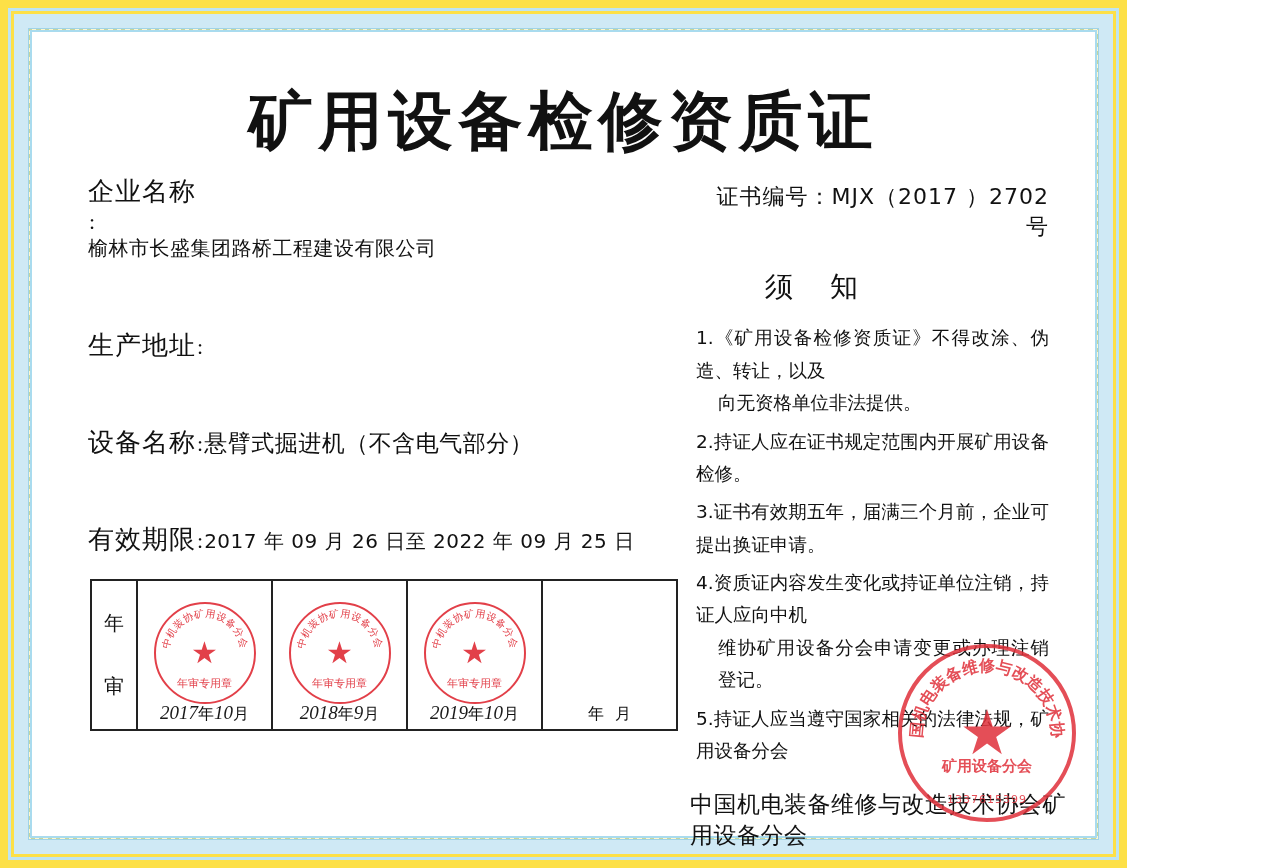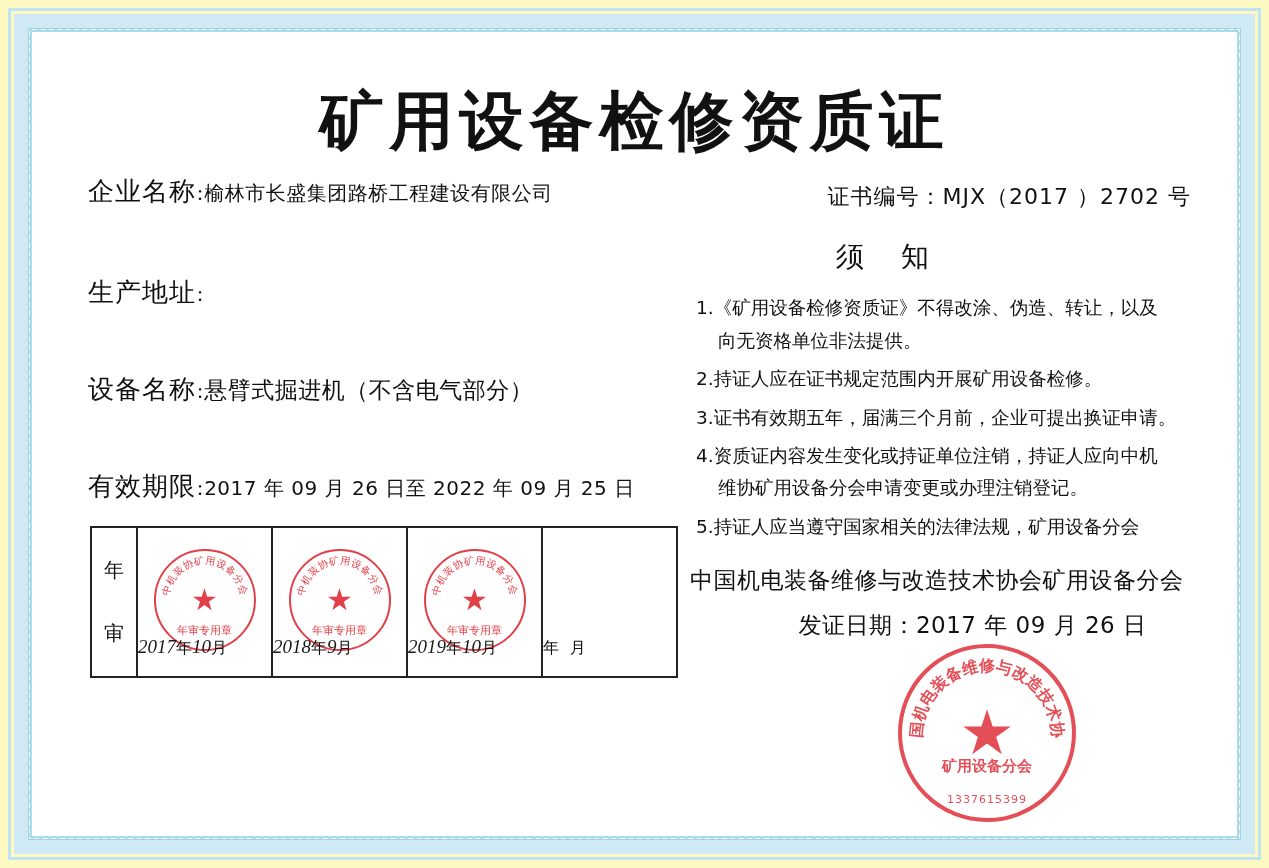--- a/index.html
+++ b/index.html
@@ -9,23 +9,23 @@
   }
   body {
     width: 1269px;
     height: 868px;
     font-family: "Liberation Serif", "DejaVu Serif", serif;
     overflow: hidden;
   }
 
   #cert {
     position: relative;
-    width: 1269px;
+    width: 1127px;
     height: 868px;
-    background: #fef9c3;
+    background: #fde047;
     box-sizing: border-box;
   }
 
   
   .frame-outer {
     position: absolute;
     left: 8px; top: 8px; right: 8px; bottom: 8px;
     border: 3px solid #bfe4f2;
     box-sizing: border-box;
   }
@@ -119,21 +119,21 @@
     letter-spacing: 0.5px;
   }
   .field-value.small {
     font-size: 16px;
     letter-spacing: 0px;
   }
   .field-value.mid {
     font-size: 20px;
   }
 
-  .field-row.r1 { margin-bottom: 66px; }
+  .field-row.r1 { margin-bottom: 66px; flex-direction: column; }
   .field-row.r2 { margin-bottom: 62px; }
   .field-row.r3 { margin-bottom: 62px; }
   .field-row.r4 { margin-bottom: 22px; }
 
   
   .annual-table {
     border-collapse: collapse;
     margin-top: 8px;
     margin-left: 2px;
     table-layout: fixed;
@@ -156,22 +156,22 @@
     width: 133px;
     height: 148px;
     position: relative;
   }
   .stamp-box {
     position: relative;
     height: 104px;
   }
   .date-row {
     position: absolute;
-    left: 0; right: 0; bottom: 17px;
-    text-align: left;
+    left: 0; right: 0; bottom: 4px;
+    text-align: center;
     font-family: "DejaVu Sans", "Liberation Sans", sans-serif;
     font-size: 17px;
     color: #111;
     white-space: nowrap;
   }
   .hand {
     font-family: "Liberation Serif", "DejaVu Serif", serif;
     font-style: italic;
     color: #1a1a1a;
     font-size: 19px;

